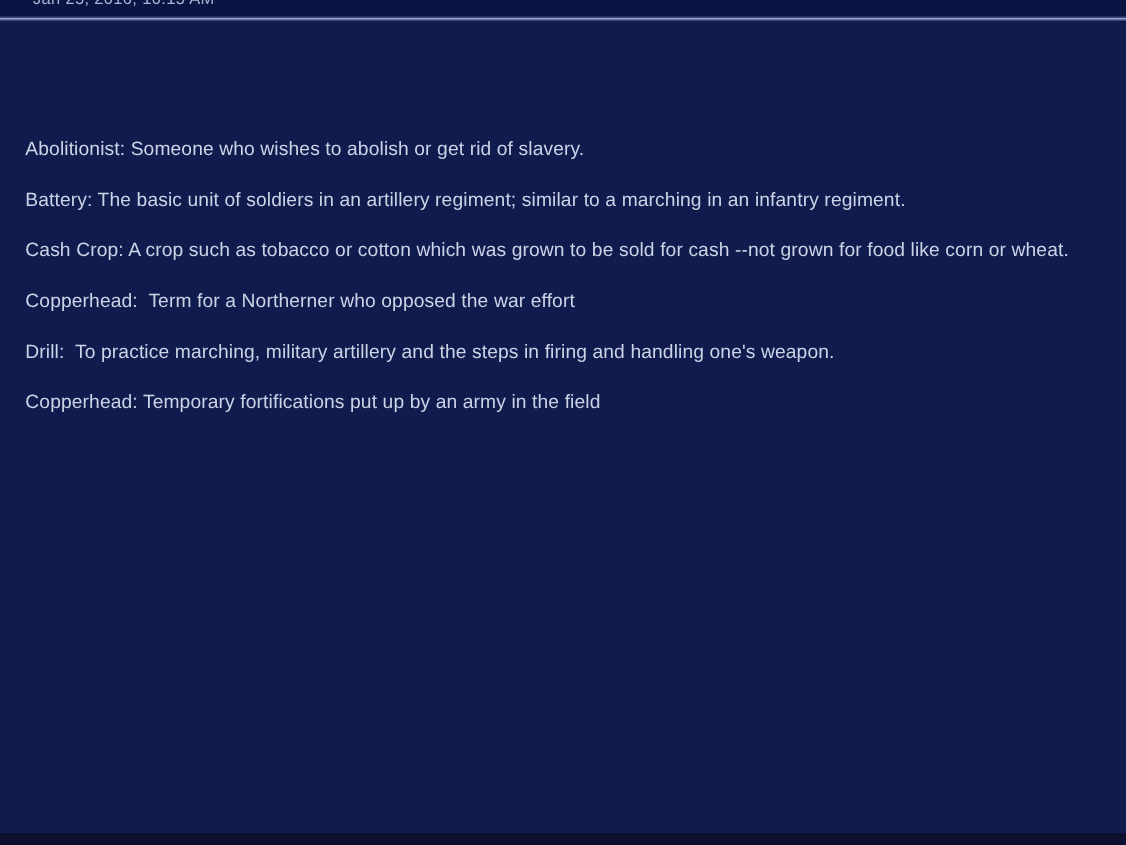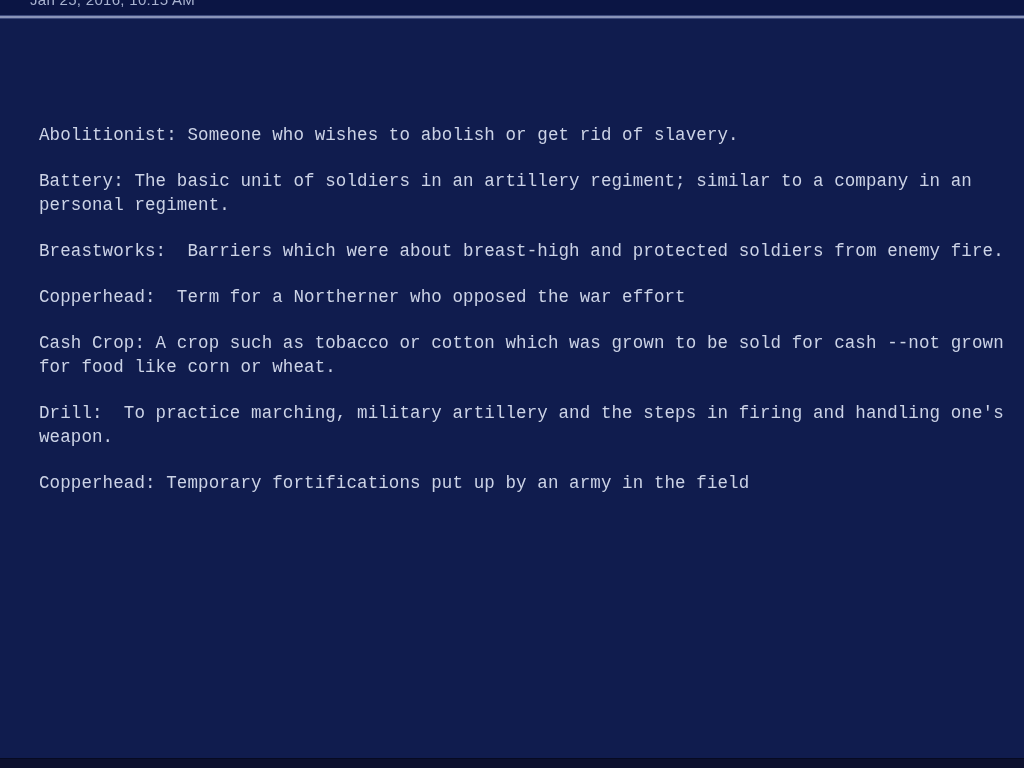--- a/index.html
+++ b/index.html
@@ -42,27 +42,26 @@
   }
   .content {
     position: absolute;
     top: 19px;
     left: 0;
     width: 100%;
     box-sizing: border-box;
     padding: 104px 6px 0 23px;
   }
   .content p {
-    margin: 0 0 22px 16px;
+    margin: 0 0 22px 0;
     font-size: 17.5px;
     line-height: 24px;
     color: #ccd3e6;
     white-space: pre-wrap;
     letter-spacing: 0.1px;
-    font-family: Liberation Mono, monospace;
   }
   .bottombar {
     position: absolute;
     bottom: 0;
     left: 0;
     width: 100%;
     height: 9px;
     background: #0c102e;
     border-top: 1px solid #070a22;
   }
@@ -73,23 +72,22 @@
 <div class="page">
 
   <header class="topbar">
     <span class="timestamp">Jan 25, 2016, 10:15 AM</span>
   </header>
 
   <div class="separator"></div>
 
   <main class="content" id="entries">
       <p>Abolitionist: Someone who wishes to abolish or get rid of slavery.</p>
-      <p>Battery: The basic unit of soldiers in an artillery regiment; similar to a company in an personal regiment.</p>
-      <p>Breastworks:  Barriers which were about breast-high and protected soldiers from enemy fire.</p>
+      <p>Battery: The basic unit of soldiers in an artillery regiment; similar to a marching in an infantry regiment.</p>
+      <p>Cash Crop: A crop such as tobacco or cotton which was grown to be sold for cash --not grown for food like corn or wheat.</p>
       <p>Copperhead:  Term for a Northerner who opposed the war effort</p>
-      <p>Cash Crop: A crop such as tobacco or cotton which was grown to be sold for cash --not grown for food like corn or wheat.</p>
       <p>Drill:  To practice marching, military artillery and the steps in firing and handling one's weapon.</p>
       <p>Copperhead: Temporary fortifications put up by an army in the field</p>
     </main>
 
   <footer class="bottombar"></footer>
 
 </div>
 
 </body></html>

